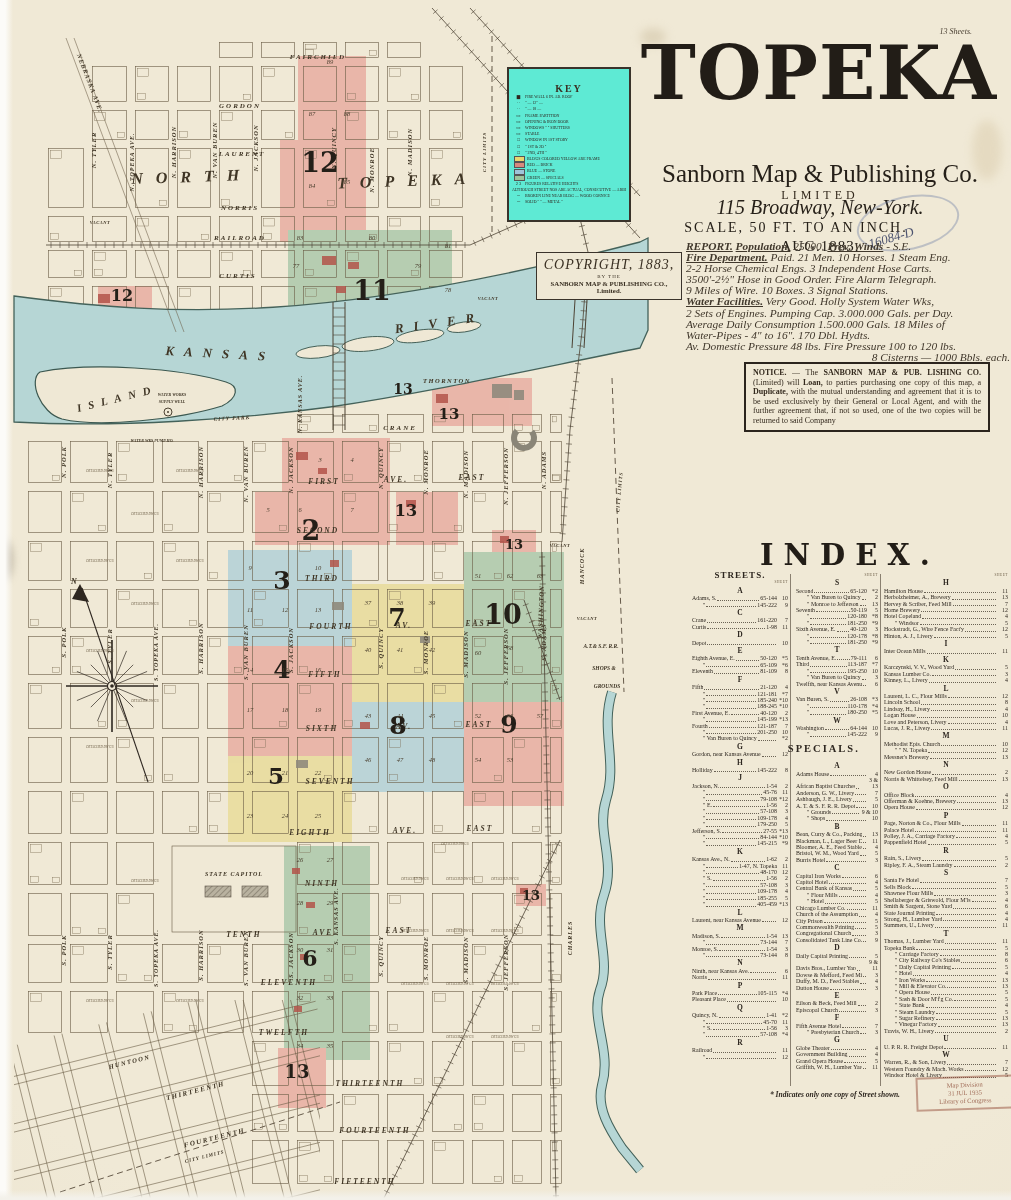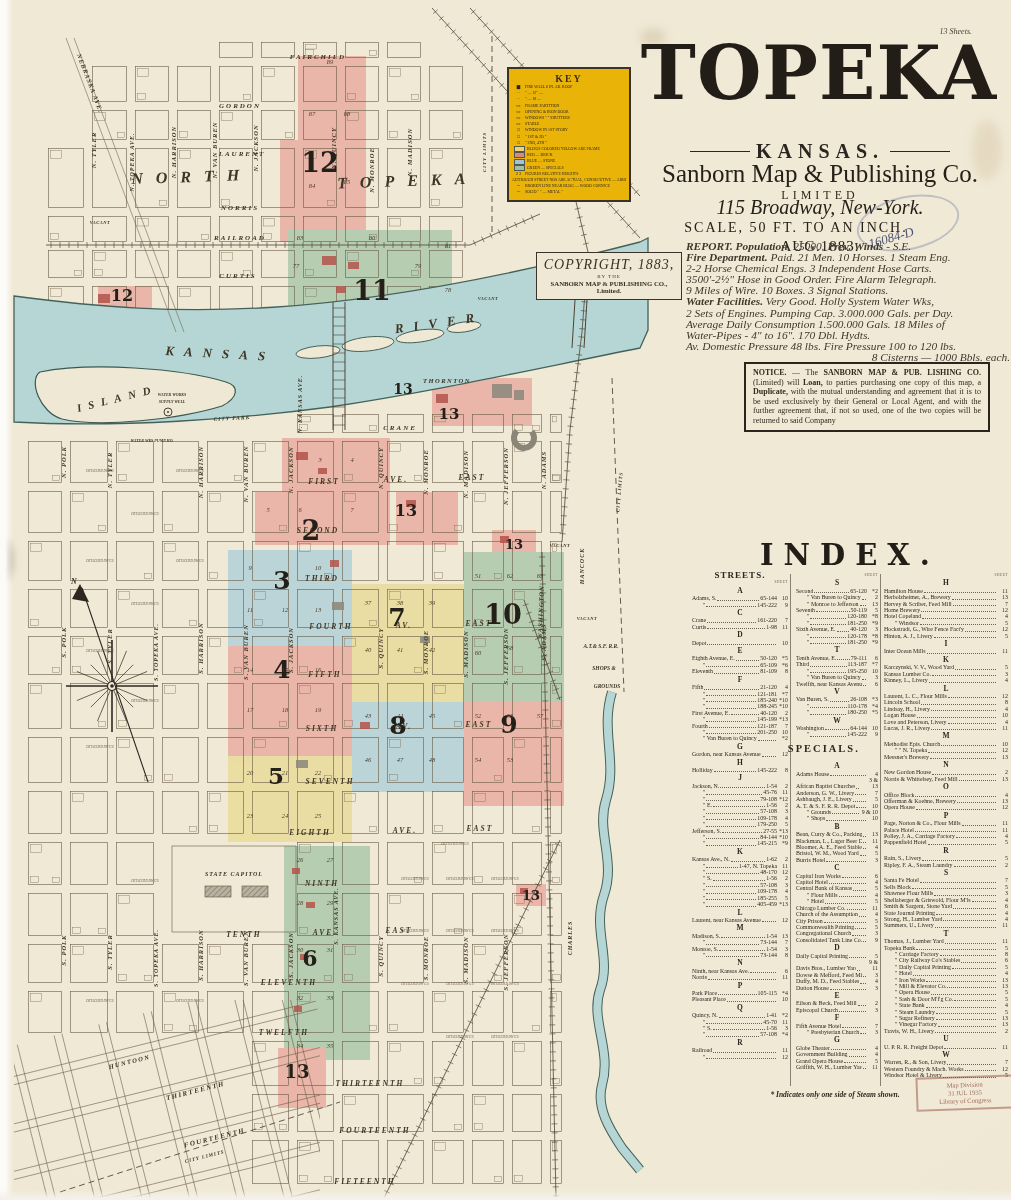--- a/index.html
+++ b/index.html
@@ -33,31 +33,31 @@
   #kansasTxt{font-size:20px;letter-spacing:6px;font-weight:bold;color:#2a2520}
   #companyLn{left:640px;top:160px;width:360px;text-align:center;font-size:25px;color:#262019}
   #limitedLn{left:640px;top:188px;width:360px;text-align:center;font-size:12px;letter-spacing:4px;color:#33291d}
   #addressLn{left:640px;top:196px;width:360px;text-align:center;font-style:italic;font-size:20px;color:#262019}
   #scaleLn{left:616px;top:220px;width:360px;text-align:center;font-size:14px;letter-spacing:2px;color:#262019}
   #dateLn{left:640px;top:238px;width:360px;text-align:center;font-size:15px;letter-spacing:1px;color:#262019}
   #ovalStamp{left:856px;top:196px;width:100px;height:50px;border:2px solid rgba(95,115,160,.35);
              border-radius:50%;transform:rotate(-12deg)}
   #recNum{left:868px;top:230px;font-style:italic;font-size:13px;color:#4d5470;transform:rotate(-16deg)}
   #report{left:686px;top:241px;width:324px;font-style:italic;font-size:11.4px;line-height:11.1px;color:#41382c}
-  #report .u{font-weight:bold}
+  #report .u{text-decoration:underline;font-weight:bold}
   #report .rl11{text-align:right}
   #notice{left:744px;top:362px;width:228px;border:2.5px solid #2b241d;padding:4px 7px;
           font-size:8px;line-height:9.6px;text-align:justify;color:#33291d}
   #notice b{font-weight:bold}
   #copyBox{left:536px;top:252px;width:140px;border:1.5px solid #3a332b;background:#efe8d5;
            text-align:center;padding:4px 2px 5px}
   #copyBox .c1{font-style:italic;font-size:14px;letter-spacing:1px}
   #copyBox .c2{font-size:5px;letter-spacing:1px;margin:1px 0}
   #copyBox .c3{font-size:6.8px;font-weight:bold}
-  #keyBox{left:507px;top:67px;width:114px;border:2px solid #3a332b;background:#eab308;padding:4px 3px}
+  #keyBox{left:507px;top:67px;width:114px;border:2px solid #3a332b;background:#5eead4;padding:14px 3px}
   #keyBox .kt{text-align:center;font-weight:bold;font-size:10px;letter-spacing:2px}
   .krow{display:flex;align-items:center;font-size:3.9px;line-height:6.2px;color:#2e2720;white-space:nowrap;overflow:hidden}
   .krow .kg{width:13px;text-align:center;font-size:4.5px}
   .krow .ksw{width:9px;height:4px;margin:0 2px;border:.5px solid #555}
   #indexHead{left:690px;top:538px;width:320px;text-align:center;font-family:"DejaVu Serif",serif;
              font-weight:bold;font-size:29px;letter-spacing:10px;color:#221d17}
   .idxcol{position:absolute;top:572px;font-size:5.9px;line-height:6.4px;color:#2e2720}
   #idxCol1{left:692px;width:96px}
   #idxCol2{left:796px;width:82px}
   #idxCol3{left:884px;width:124px}
@@ -1183,25 +1183,20 @@
         <text x="505" y="1038" class="dd" font-size="3.2" text-anchor="middle">DETACHED DW'G'S</text>
       </g>
     </svg>
 
   <div class="stain" style="left:-6px;top:540px;width:18px;height:40px;background:#8b8070;opacity:.55"></div>
   <div class="stain" style="left:640px;top:28px;width:26px;height:18px;background:#cdbfa0;opacity:.5"></div>
   <div class="stain" style="left:972px;top:120px;width:30px;height:60px;background:#d8c9a8;opacity:.45"></div>
 
   <div class="abs" id="sheetsNote">13 Sheets.</div>
   <div class="abs" id="bigTitle">TOPEKA</div>
-  <div class="abs" id="kansasRow">
-    <span class="rule"></span>
-    <span id="kansasTxt">KANSAS.</span>
-    <span class="rule"></span>
-  </div>
   <div class="abs" id="companyLn">Sanborn Map &amp; Publishing Co.</div>
   <div class="abs" id="limitedLn">LIMITED</div>
   <div class="abs" id="addressLn">115 Broadway, New-York.</div>
   <div class="abs" id="scaleLn">SCALE, 50 FT. TO AN INCH.</div>
   <div class="abs" id="dateLn">AUG.1883.</div>
   <div class="abs" id="ovalStamp"></div>
   <div class="abs" id="recNum">16084-D</div>
 
   <div class="abs" id="report">
       <div><span class="u">REPORT.</span><span>  </span><span class="u">Population.</span><span> 25000.    </span><span class="u">Prev. Winds</span><span> - S.E.</span></div>
@@ -2260,21 +2255,21 @@
           <span class="sh">12</span>
         </div>
         <div class="ie">
           <span class="n">Windsor Hotel &amp; Livery</span>
           <span class="dots"></span>
           <span class="sh">5</span>
         </div>
       </div>
   </div>
 
-  <div class="abs" id="footnote">* Indicates only one side of Steam shown.</div>
+  <div class="abs" id="footnote">* Indicates only one copy of Street shown.</div>
   <div class="abs" id="locStamp">
     <div>Map Division</div>
     <div>31 JUL 1935</div>
     <div>Library of Congress</div>
   </div>
 
   <div id="edgeL"></div>
   <div id="edgeB"></div>
 </div>
 

